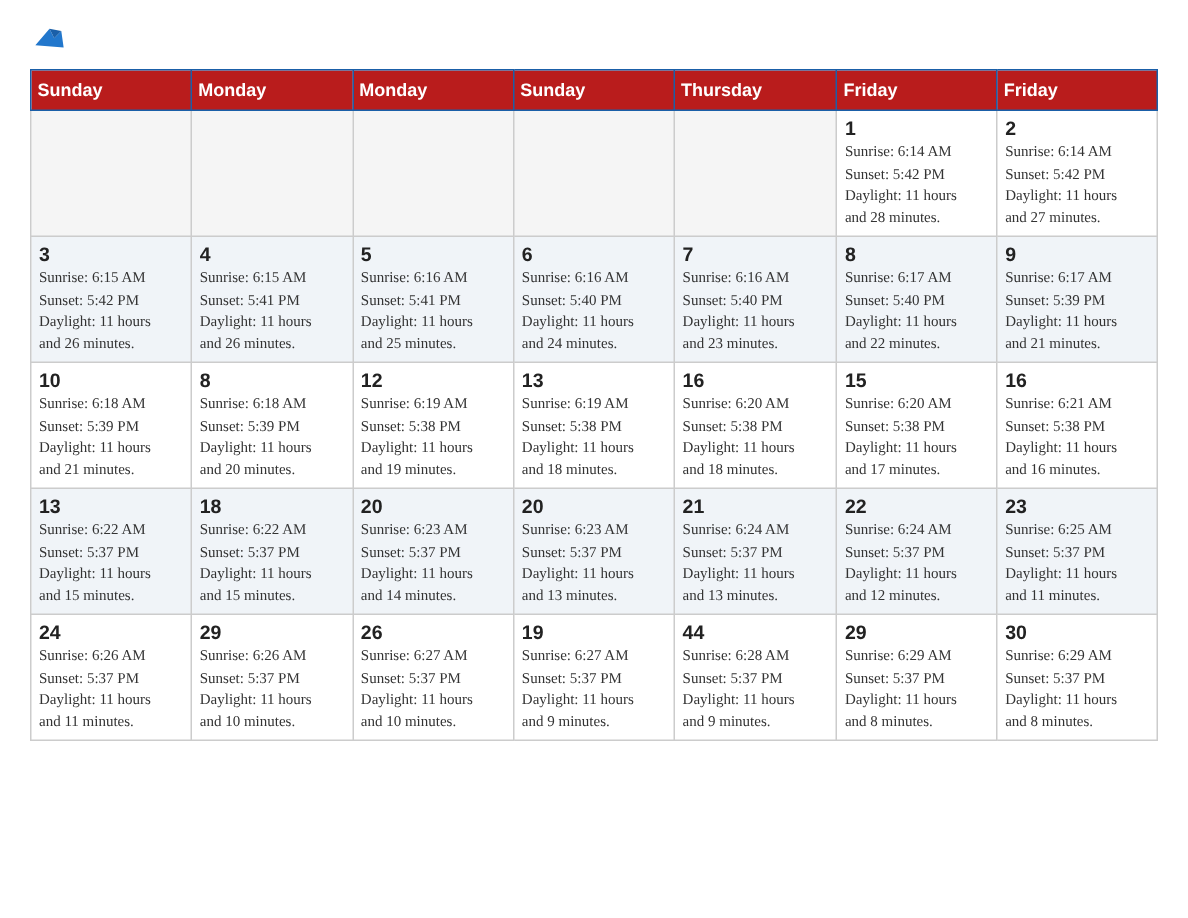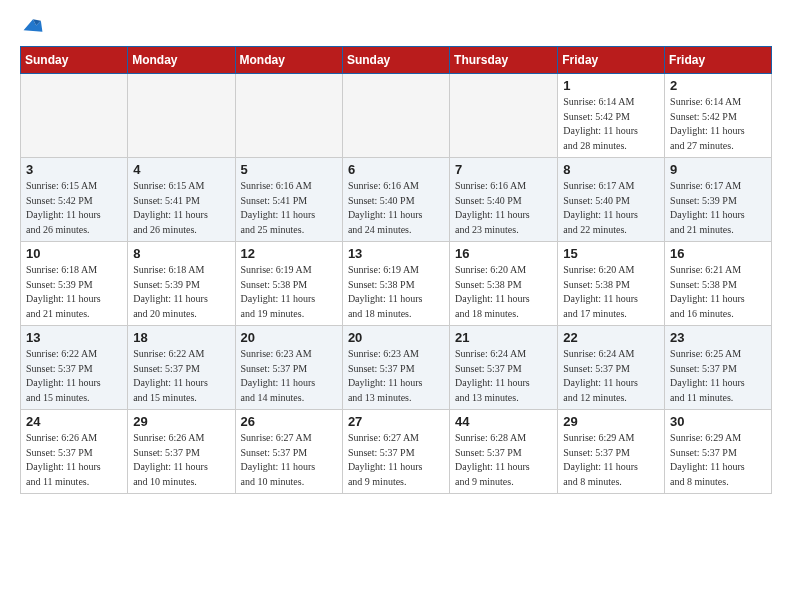--- a/index.html
+++ b/index.html
@@ -244,21 +244,21 @@
           </td>
           <td>
             <div class="day-num">29</div>
             <div class="day-info">Sunrise: 6:26 AM<br>Sunset: 5:37 PM<br>Daylight: 11 hours<br>and 10 minutes.</div>
           </td>
           <td>
             <div class="day-num">26</div>
             <div class="day-info">Sunrise: 6:27 AM<br>Sunset: 5:37 PM<br>Daylight: 11 hours<br>and 10 minutes.</div>
           </td>
           <td>
-            <div class="day-num">27</div>
+            <div class="day-num">19</div>
             <div class="day-info">Sunrise: 6:27 AM<br>Sunset: 5:37 PM<br>Daylight: 11 hours<br>and 9 minutes.</div>
           </td>
           <td>
             <div class="day-num">44</div>
             <div class="day-info">Sunrise: 6:28 AM<br>Sunset: 5:37 PM<br>Daylight: 11 hours<br>and 9 minutes.</div>
           </td>
           <td>
             <div class="day-num">29</div>
             <div class="day-info">Sunrise: 6:29 AM<br>Sunset: 5:37 PM<br>Daylight: 11 hours<br>and 8 minutes.</div>
           </td>

